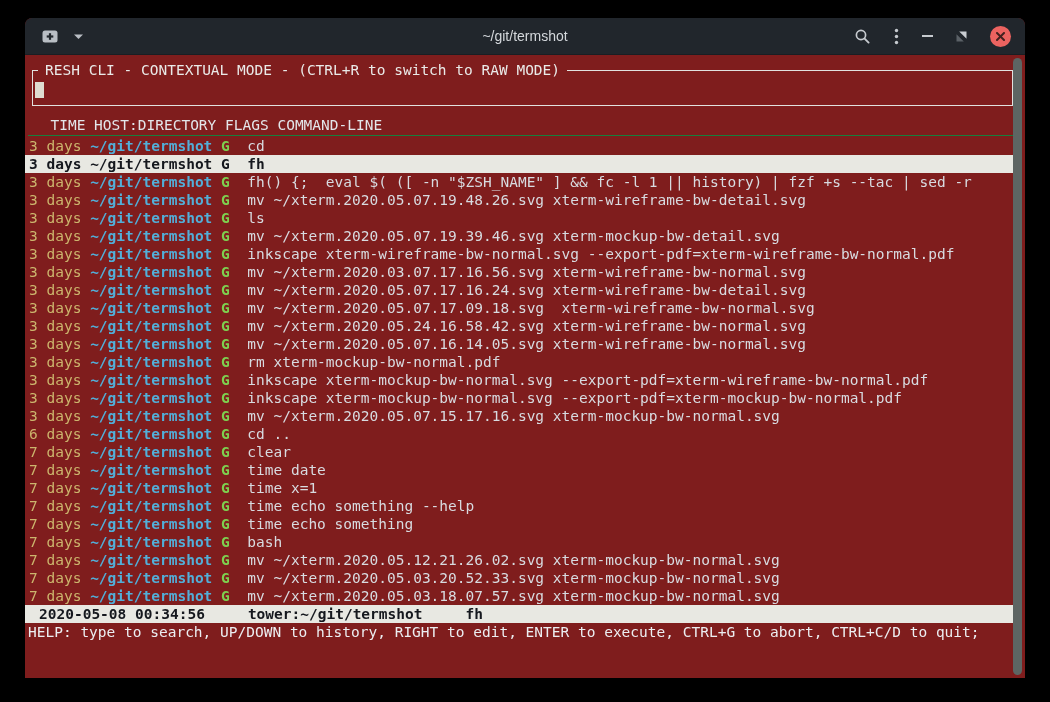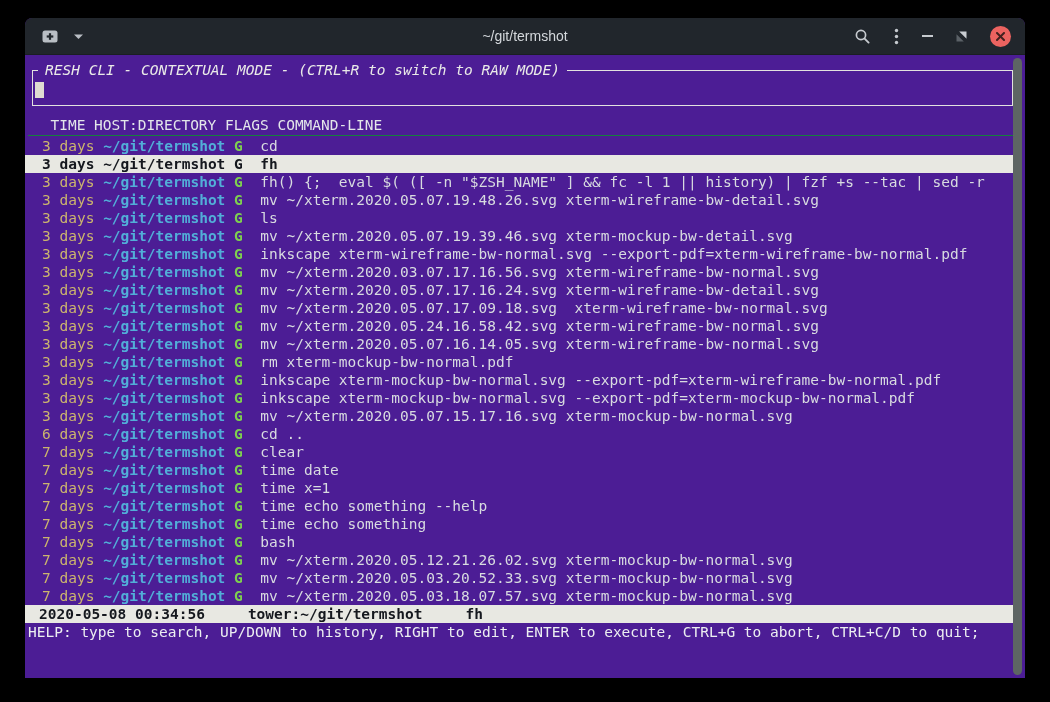--- a/index.html
+++ b/index.html
@@ -1,18 +1,18 @@
 <!DOCTYPE html>
 <html><head>
 <meta charset="utf-8">
 <style>
   html,body{margin:0;padding:0;background:#000;width:1050px;height:702px;overflow:hidden;}
   .window{
     position:absolute;left:25px;top:18px;width:1000px;height:660px;
-    background:#4c1d95;border-radius:7px 7px 0 0;overflow:hidden;
+    background:#7f1d1d;border-radius:7px 7px 0 0;overflow:hidden;
     display:flex;flex-direction:column;
     font-family:"DejaVu Sans Mono",monospace;
   }
   
   .titlebar{
     position:relative;height:36px;flex:0 0 36px;background:#21262c;
     display:flex;align-items:center;border-bottom:1px solid #1a1e23;
     font-family:"Liberation Sans","DejaVu Sans",sans-serif;
   }
   .tb-left{display:flex;align-items:center;gap:13px;margin-left:15px;}
@@ -23,33 +23,33 @@
   .tb-right{display:flex;align-items:center;gap:23px;margin-left:auto;margin-right:14px;}
   .tb-btn{display:flex;align-items:center;justify-content:center;cursor:default;}
   .close-btn{width:21px;height:21px;border-radius:50%;background:#ec6360;}
   
   .terminal{
     flex:1;position:relative;overflow:hidden;
     font:14.5px/18px "DejaVu Sans Mono",monospace;
     color:#d8dbe0;padding:6px 12px 0 0;
   }
   fieldset.search-box{
-    margin:0 0 0 7px;border:1px solid #e2e2df;padding:0;font-style:italic;
+    margin:0 0 0 7px;border:1px solid #e2e2df;padding:0;
   }
   fieldset.search-box legend{
     margin-left:5px;padding:0 7px;color:#eaeae8;font-size:14.5px;
   }
   .search-line{height:21px;padding:1px 0 4px 2px;}
   .cursor-block{display:inline-block;width:9px;height:16px;background:#dfddd1;vertical-align:middle;}
   .table-header{
     white-space:pre;margin:10px 0 0 3px;padding:0 0 1px 5px;height:18px;
     color:#e3e6ea;border-bottom:1px solid #15803d;overflow:hidden;
   }
   .rows{margin-top:1px;}
-  .row{height:18px;padding-left:17px;white-space:pre;overflow:hidden;}
+  .row{height:18px;padding-left:4px;white-space:pre;overflow:hidden;}
   .row .c-time{color:#ccb56d;}
   .row .c-dir{color:#52aed8;font-weight:bold;}
   .row .c-flag{color:#7ed04f;font-weight:bold;}
   .row .c-cmd{color:#d8dbe0;}
   .row.selected{background:#e8e8e2;}
   .row.selected span{color:#15181e !important;font-weight:bold;}
   .statusbar{
     height:18px;background:#e8e8e2;color:#15181e;font-weight:bold;
     white-space:pre;padding-left:14px;overflow:hidden;
   }

